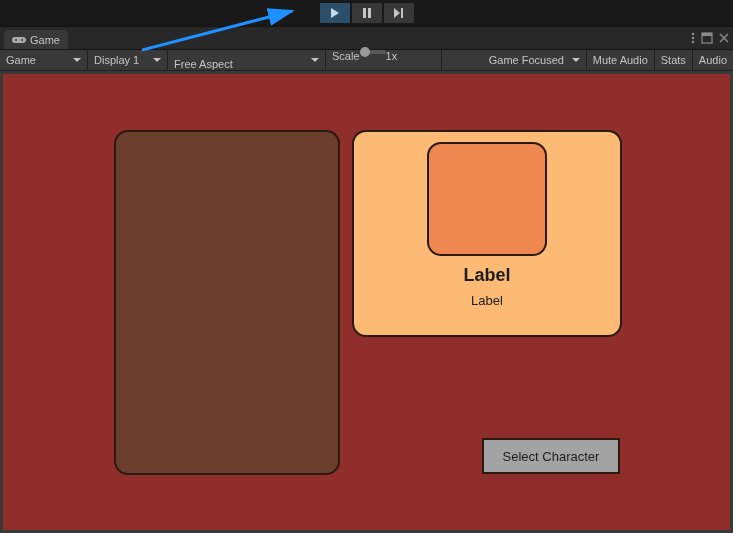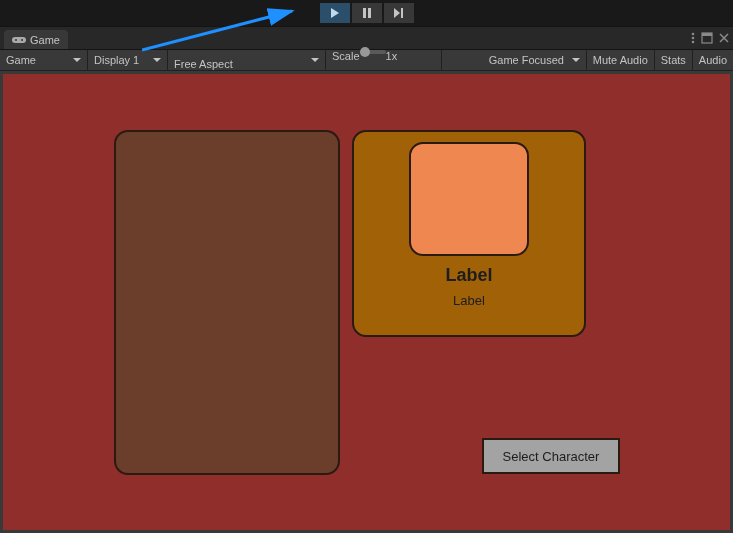--- a/index.html
+++ b/index.html
@@ -74,22 +74,22 @@
   }
   
   .card {
     position: absolute; border: 2px solid #2b1a12; border-radius: 14px;
   }
   .card.left {
     left: 111px; top: 56px; width: 226px; height: 345px;
     background: #6a3e2a;
   }
   .card.right {
-    left: 349px; top: 56px; width: 234px; height: 207px;
-    background: #a16207;
+    left: 349px; top: 56px; width: 270px; height: 207px;
+    background: #fdba74;
     text-decoration: underline;
   }
   .portrait {
     position: absolute; left: 50%; transform: translateX(-50%);
     top: 10px; width: 120px; height: 114px;
     background: #ee8750; border: 2px solid #2b1a12; border-radius: 14px;
   }
   .title-lbl {
     position: absolute; left: 0; right: 0; top: 133px;
     text-align: center; font-size: 18px; font-weight: bold; color: #1d1d1d;

